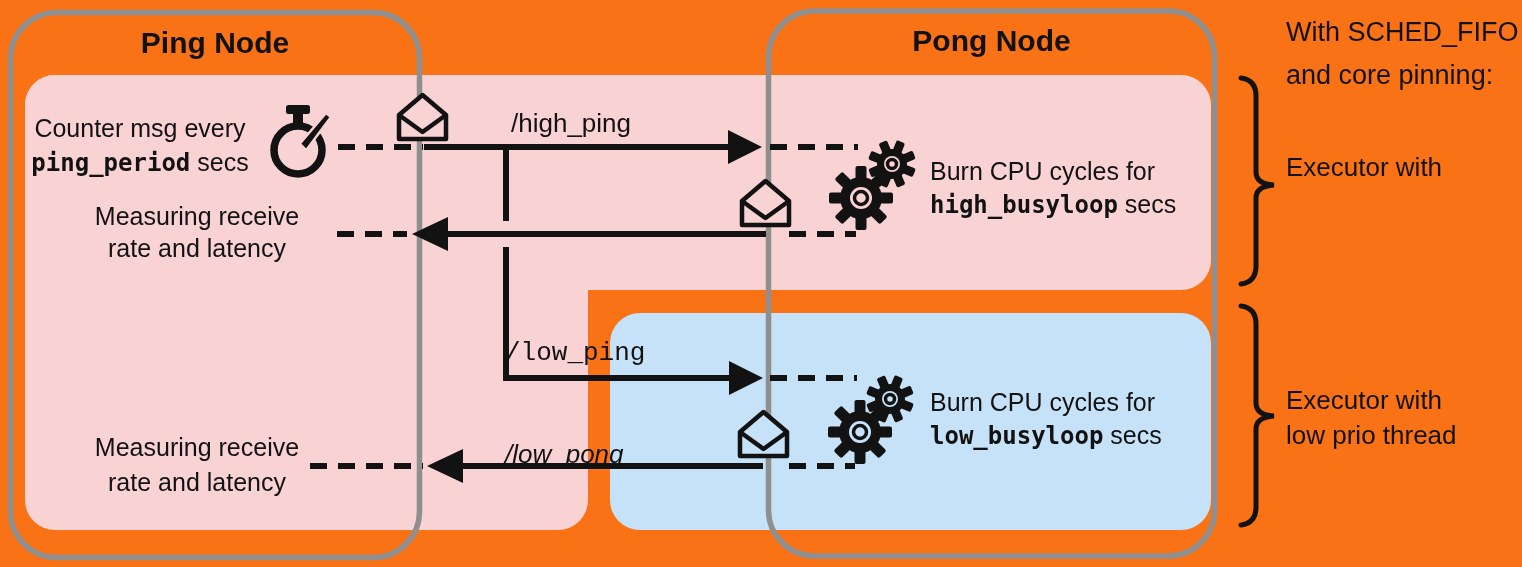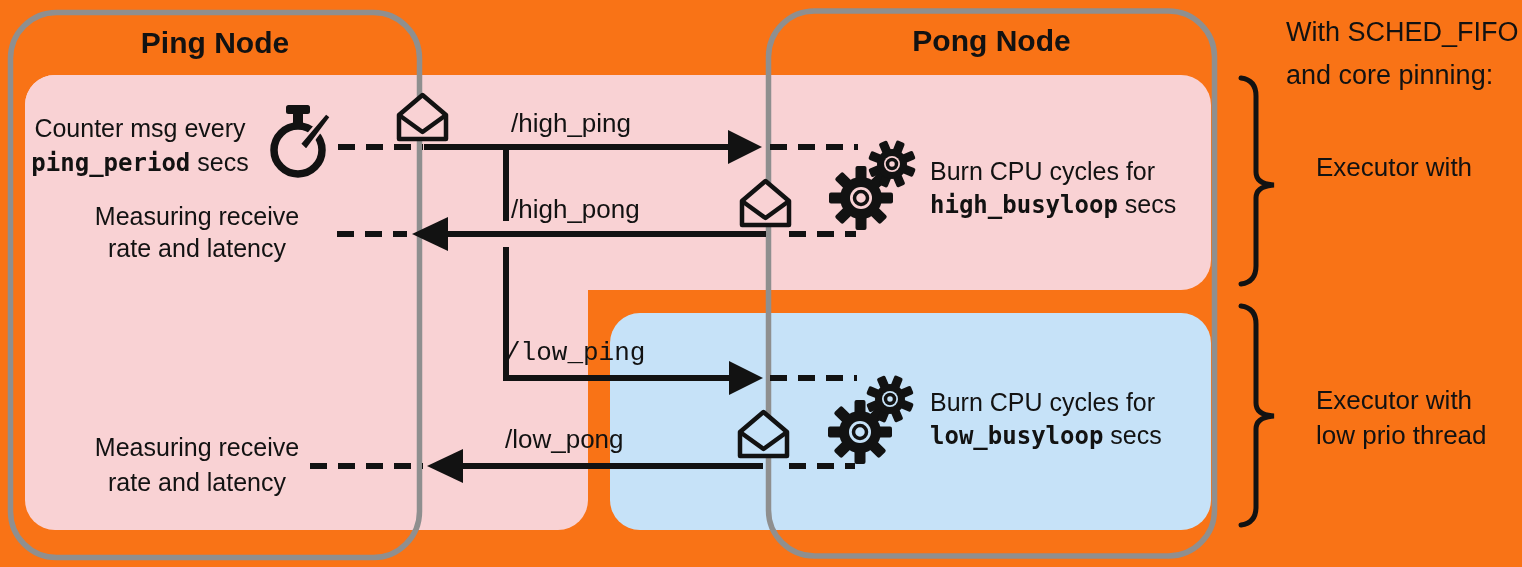--- a/index.html
+++ b/index.html
@@ -23,21 +23,21 @@
   .inkfill{fill:var(--ink);}
   .hole-pink{fill:var(--pink);} .hole-blue{fill:var(--blue);}
   .ring{fill:none; stroke:var(--ink); stroke-width:3.5;}
   .brace{fill:none; stroke:var(--ink); stroke-width:5; stroke-linecap:round;}
   .txt{position:absolute; white-space:nowrap;}
   .title{font-size:30px; font-weight:bold; text-align:center;}
   .body-r{font-size:25px; line-height:33px; text-align:center;}
   .body-l{font-size:25px; line-height:33px; text-align:left;}
   .topic{font-size:26px; text-align:left; width:200px;}
   .note{font-size:27px; line-height:43px;}
-  .exec{font-size:26px; line-height:35px;margin-left:30px;}
+  .exec{font-size:26px; line-height:35px;}
   .code{font-family:"DejaVu Sans Mono", monospace; font-weight:bold; font-size:24px;}
 </style>
 </head>
 <body>
 
 <div class="canvas">
 
   <div class="region pink" style="left:25px; top:75px; width:1186px; height:215px;"></div>
   <div class="region pink" style="left:25px; top:75px; width:563px; height:455px;"></div>
   <div class="region blue" style="left:610px; top:313px; width:601px; height:217px;"></div>
@@ -148,23 +148,22 @@
     <div>Measuring receive</div>
     <div>rate and latency</div>
   </div>
 
   <div class="txt body-r" style="left:72px; top:430px; width:250px; line-height:35px;">
     <div>Measuring receive</div>
     <div>rate and latency</div>
   </div>
 
   <div class="txt topic" style="left:511px; top:108px;">/high_ping</div>
-  <div class="txt topic" style="left:511px; top:194px;">/high_pong</div>
   <div class="txt topic" style="left:505px; top:338px;font-family:Liberation Mono, monospace;">/low_ping</div>
-  <div class="txt topic" style="left:505px; top:424px;">/low_pong</div>
+  <div class="txt topic" style="left:505px; top:439px;font-style:italic;">/low_pong</div>
 
   <div class="txt body-l" style="left:930px; top:155px;">
     <div>Burn CPU cycles for</div>
     <div><span class="code">high_busyloop</span><span> secs</span></div>
   </div>
 
   <div class="txt body-l" style="left:930px; top:386px;">
     <div>Burn CPU cycles for</div>
     <div><span class="code">low_busyloop</span><span> secs</span></div>
   </div>

